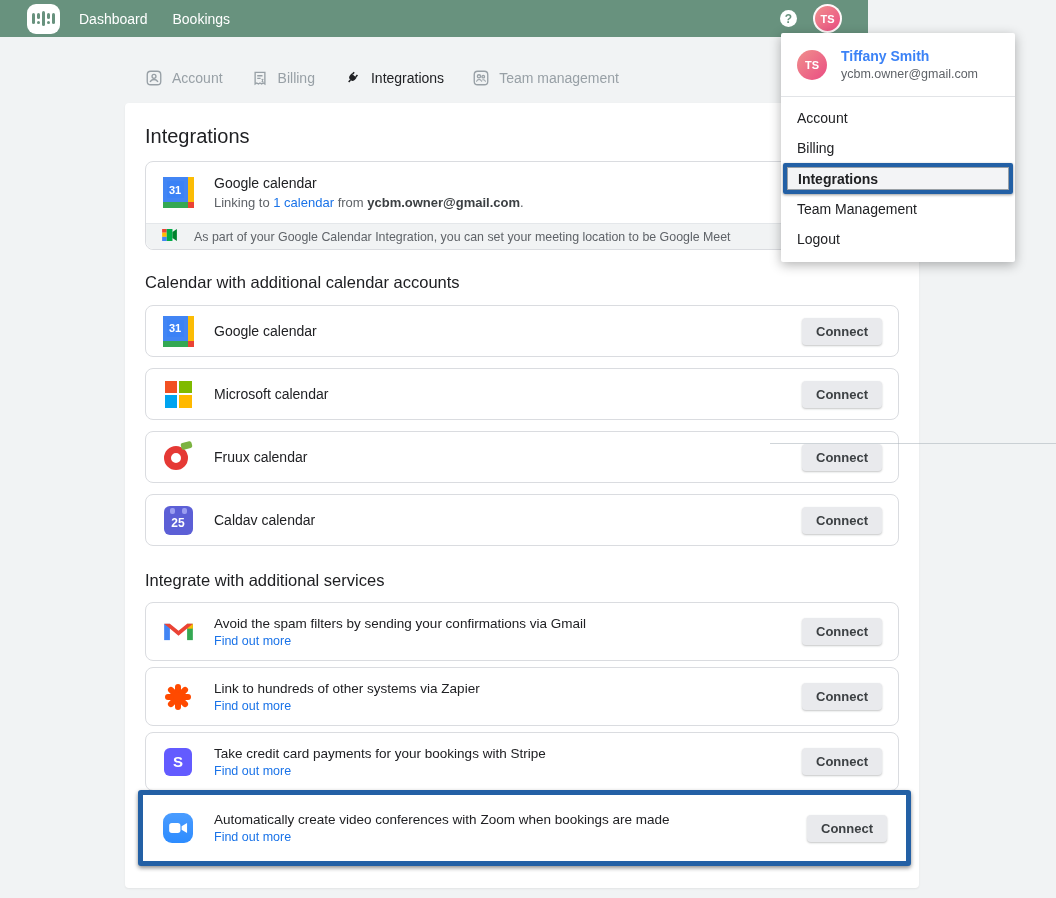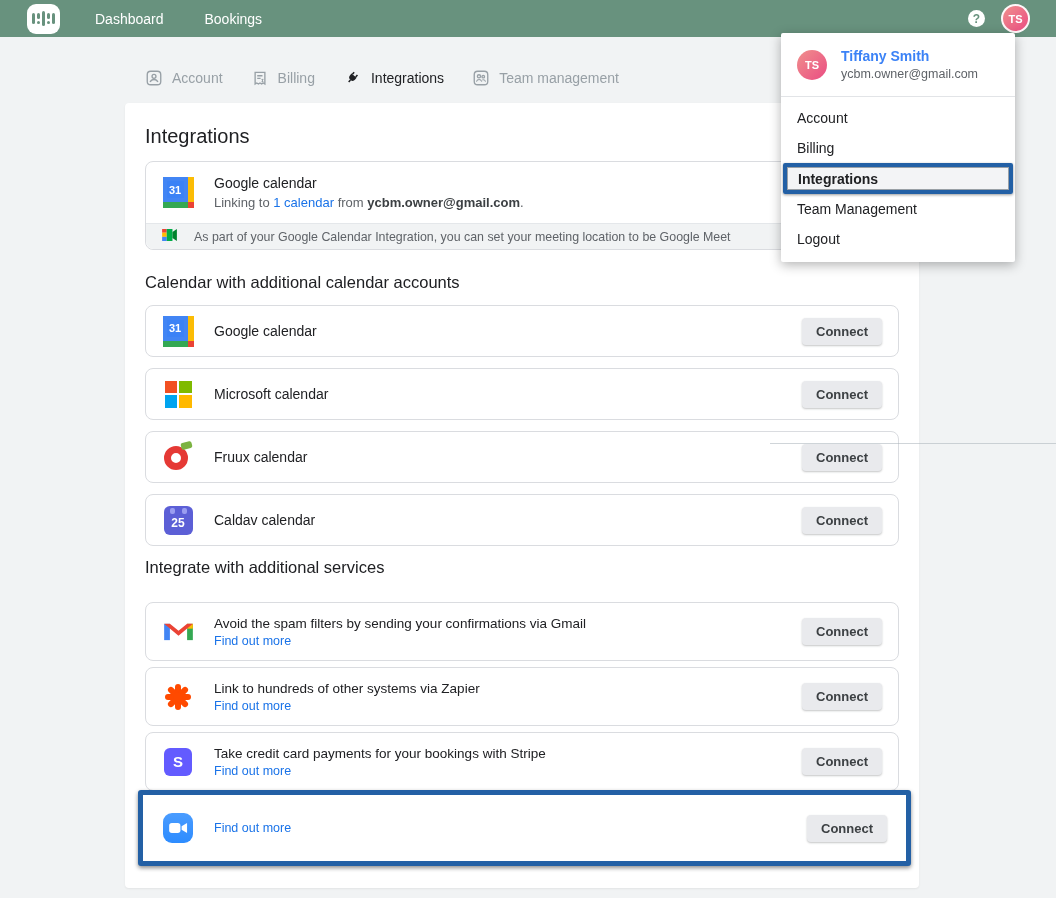--- a/index.html
+++ b/index.html
@@ -4,21 +4,21 @@
 <style>
   html,body{margin:0;padding:0;}
   body{
     width:1056px;height:898px;position:relative;overflow:hidden;
     background:#f1f3f4;
     font-family:"Liberation Sans",sans-serif;
     -webkit-font-smoothing:antialiased;
     color:#202124;
   }
   
-  .navbar{position:absolute;left:0;top:0;width:1056px;height:37px;background:#68927e;display:flex;align-items:center;gap:16px;}
+  .navbar{position:absolute;left:0;top:0;width:868px;height:37px;background:#68927e;display:flex;align-items:center;}
   .logo{width:33px;height:30px;background:#fff;border-radius:9px;margin-left:27px;display:flex;align-items:center;justify-content:center;gap:2px;cursor:pointer;}
   .logo .col{display:flex;flex-direction:column;align-items:center;gap:2px;}
   .logo .bar{width:3px;background:#68927e;border-radius:2px;}
   .logo .dot{width:3px;height:3px;background:#68927e;border-radius:50%;}
   .nav-link{color:#fff;font-size:14px;margin-left:25px;text-decoration:none;cursor:pointer;}
   .nav-link:first-of-type{margin-left:19px;}
   .nav-right{position:absolute;right:26px;top:0;height:37px;display:flex;align-items:center;gap:16px;}
   .help-icon{width:17px;height:17px;border-radius:50%;background:#fff;color:#68927e;font-size:12px;font-weight:bold;display:flex;align-items:center;justify-content:center;cursor:pointer;}
   .avatar{width:29px;height:29px;border-radius:50%;background:linear-gradient(135deg,#f0908d 0%,#ea4c82 100%);border:2px solid rgba(255,255,255,.95);color:#fff;font-size:11px;font-weight:bold;display:flex;align-items:center;justify-content:center;cursor:pointer;box-sizing:border-box;}
   
@@ -244,21 +244,21 @@
       <div class="caldav">
           <span class="ring r1"></span>
           <span class="ring r2"></span>
           <span class="day">25</span>
         </div>
     </div>
     <span class="row-label">Caldav calendar</span>
     <button class="connect-btn">Connect</button>
   </div>
 
-  <div class="abs section-heading" style="top:455px">Integrate with additional services</div>
+  <div class="abs section-heading" style="top:468px">Integrate with additional services</div>
 
   <div class="abs row-card svc-card" style="top:499px">
     <div class="icon-slot">
       <svg width="29" height="22" viewBox="0 0 30 23">
           <rect x="0" y="3" width="6" height="17" fill="#4285f4"></rect>
           <rect x="24" y="3" width="6" height="17" fill="#34a853"></rect>
           <rect x="24" y="3" width="6" height="5" fill="#fbbc04"></rect>
           <path d="M0 3 L6 3 L15 10.3 L24 3 L30 3 L15 15.5 Z" fill="#ea4335"></path>
         </svg>
     </div>
@@ -301,20 +301,21 @@
     <div class="row-card svc-card" style="border:none;">
       <div class="icon-slot">
         <div class="zoomicon">
           <svg width="19" height="14" viewBox="0 0 24 18">
               <rect x="0" y="2.5" width="14.5" height="13" rx="3.5" fill="#fff"></rect>
               <polygon points="16,6.8 23,2.5 23,15.5 16,11.2" fill="#fff"></polygon>
             </svg>
         </div>
       </div>
       <div class="svc-text">
+        <span class="svc-label">Automatically create video conferences with Zoom when bookings are made</span>
         <a class="svc-link">Find out more</a>
       </div>
       <button class="connect-btn">Connect</button>
     </div>
   </div>
 
 </div>
 
 <div class="stray-line"></div>
 

